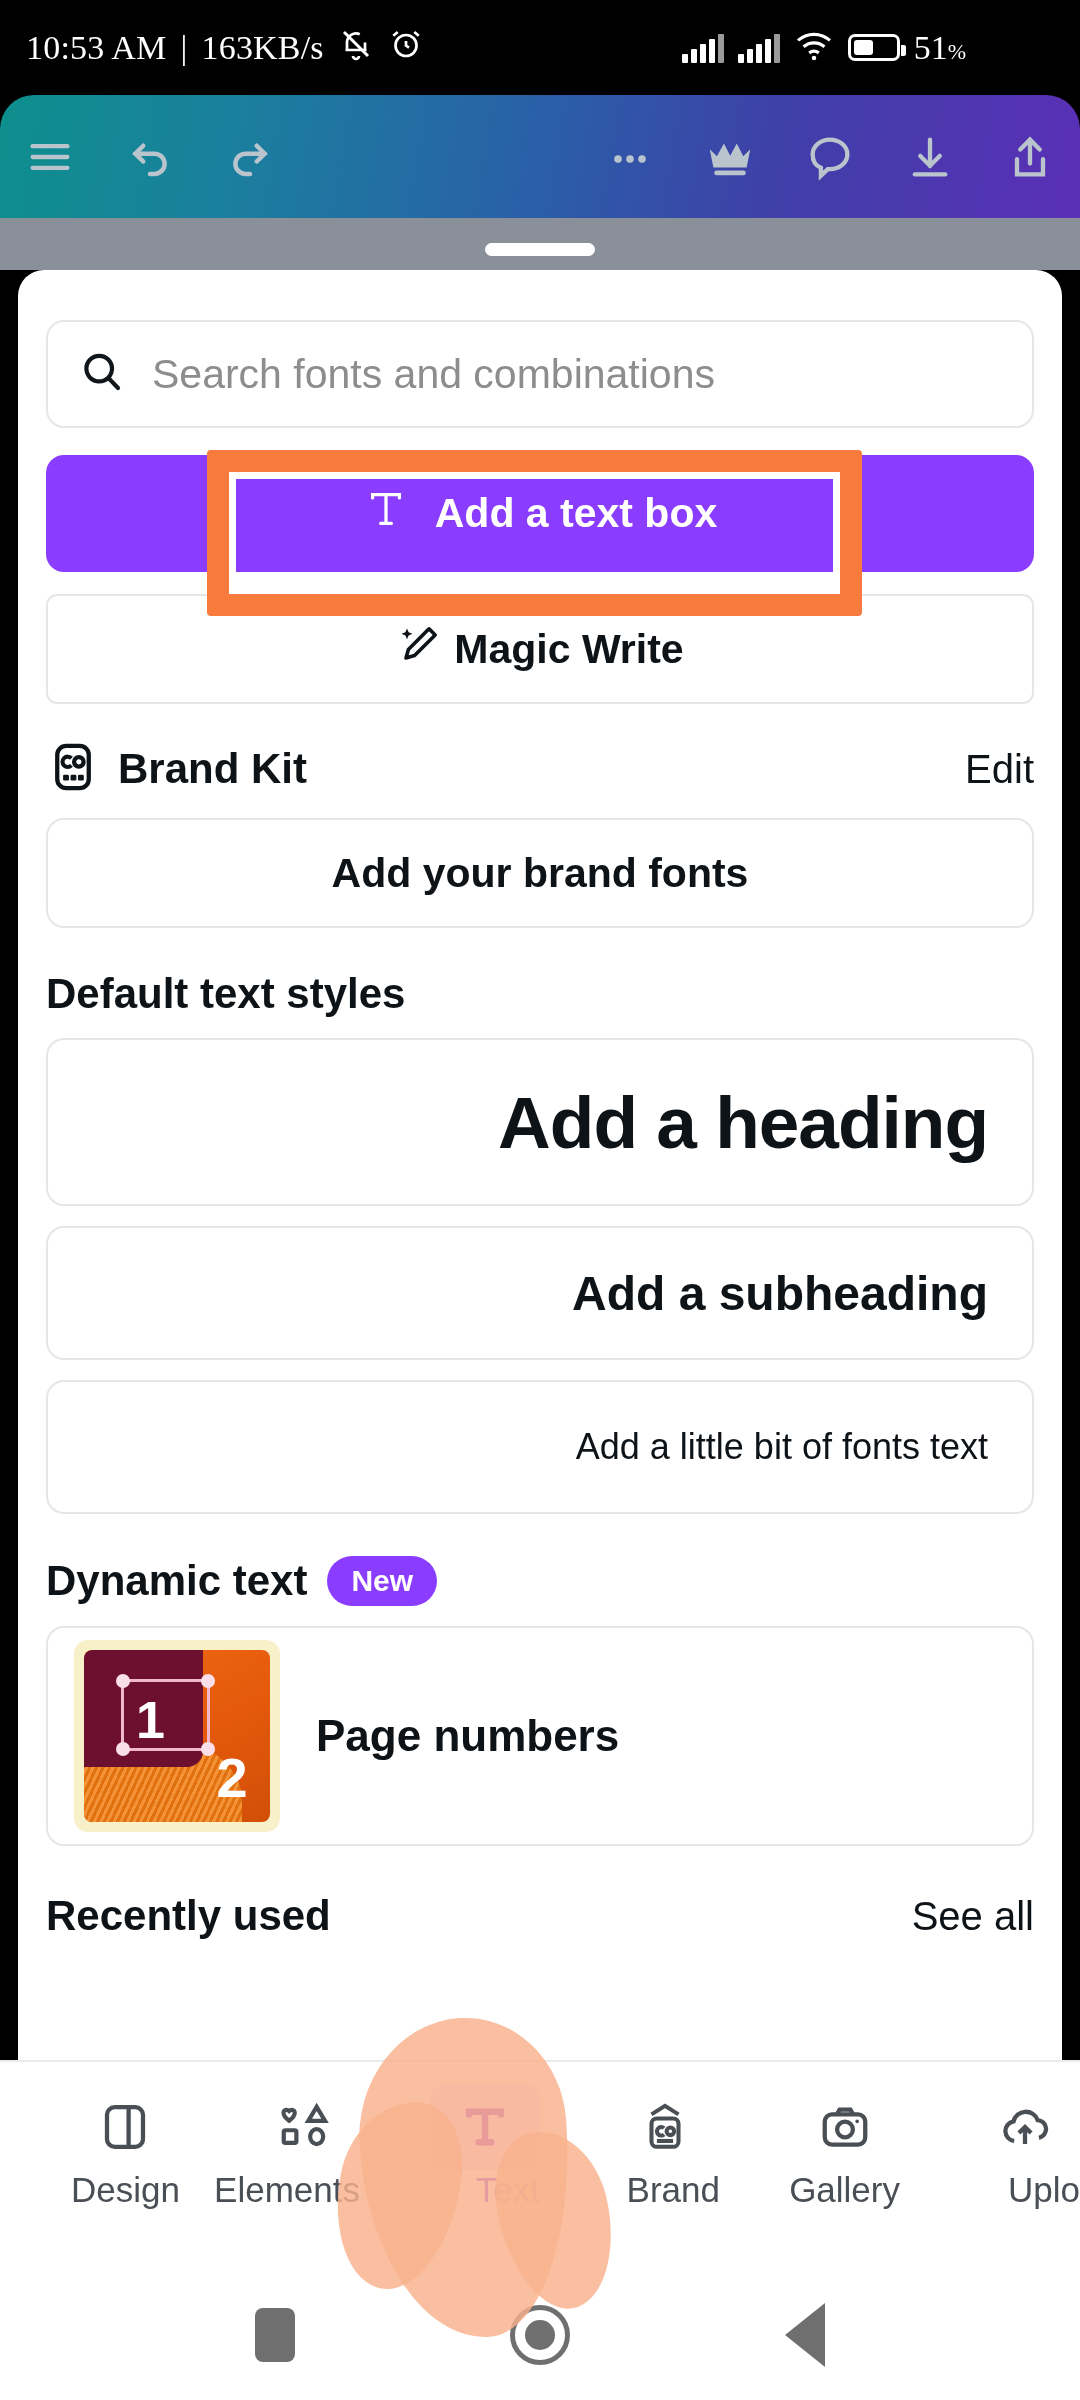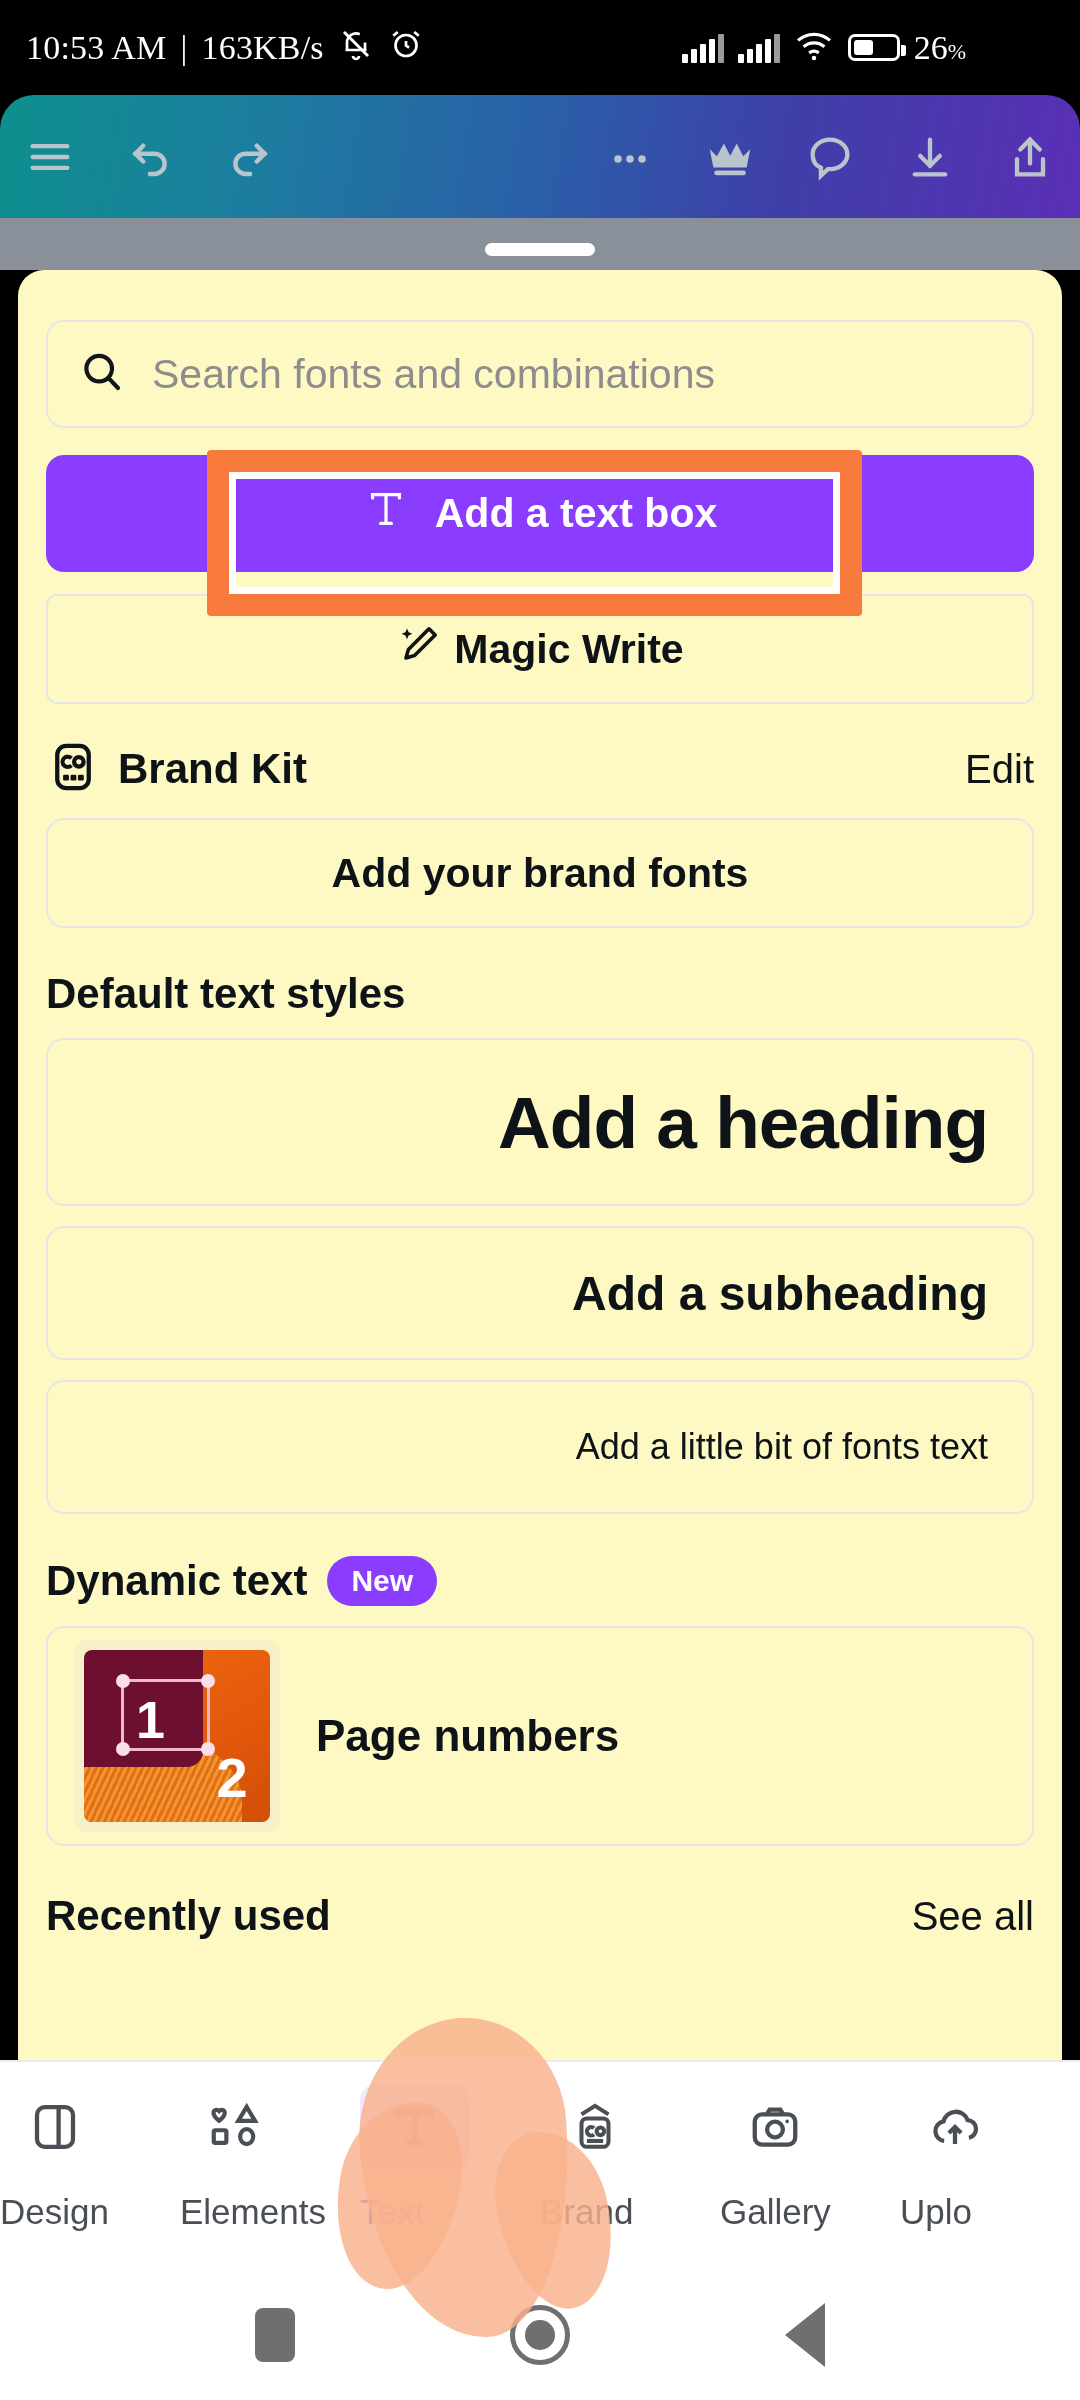--- a/index.html
+++ b/index.html
@@ -43,21 +43,21 @@
   .tb-spacer{flex:1 1 auto;}
 
   
   .backdrop{ position:absolute; top:218px; left:0; width:1080px; height:52px; background:#8a9099;}
   .handle{ position:absolute; top:243px; left:485px; width:110px; height:13px;
            background:#fff; border-radius:8px;}
 
   
   .sheet{
     position:absolute; top:270px; left:18px; width:1044px; height:1790px;
-    background:#fef9c3; border-radius:26px 26px 0 0; overflow:hidden;
+    background:#ffffff; border-radius:26px 26px 0 0; overflow:hidden;
   }
 
   .searchbar{
     margin:50px 28px 0 28px; height:108px; border:2px solid #e6e6e6;
     border-radius:18px; display:flex; align-items:center; padding:0 30px; gap:26px;
   }
   .search-ph{ color:#8d8d8d; font-size:41px; }
 
   .btn-primary{
     margin:27px 28px 0 28px; height:117px; background:#8b3dff; border-radius:18px;
@@ -120,21 +120,21 @@
   .thumb-n1{ position:absolute; left:28%; top:23%; color:#fff; font-size:52px; font-weight:700;}
   .thumb-n2{ position:absolute; right:12%; bottom:7%; color:#fff; font-size:56px; font-weight:700;}
   .dyn-label{ font-size:44px; font-weight:700; color:#0e1318;}
 
   
   .bottomnav{
     position:absolute; top:2060px; left:0; width:1080px; height:210px;
     background:#fff; border-top:2px solid #ebebeb;
     display:flex; align-items:flex-start; padding-top:22px;
   }
-  .navitem{ width:180px; display:flex; flex-direction:column; align-items:flex-start; gap:22px;
+  .navitem{ width:180px; display:flex; flex-direction:column; align-items:flex-end; 
             color:#4a4f55;}
   .navitem .nlabel{font-size:35px;}
   .navitem.active .nlabel{color:#8b3dff;}
   .nav-ic-wrap{width:110px;height:86px;display:flex;align-items:center;justify-content:center;
                border-radius:16px;}
   .navitem.active .nav-ic-wrap{background:#f3e9ff;}
 
   
   .sysnav{ position:absolute; top:2270px; left:0; width:1080px; height:130px;
            background:#fff; display:flex; align-items:center; justify-content:center; gap:215px;}
@@ -201,21 +201,21 @@
       <svg width="40" height="32" viewBox="0 0 24 20" fill="none" stroke="#fff" stroke-width="2">
         <path d="M2 6.5A15 15 0 0 1 22 6.5"></path>
         <path d="M5.5 10.5A10 10 0 0 1 18.5 10.5"></path>
         <path d="M9 14.3A5 5 0 0 1 15 14.3"></path>
         <circle cx="12" cy="17.5" r="1.4" fill="#fff" stroke="none"></circle>
       </svg>
     </span>
     <span class="batt">
         <i></i>
       </span>
-    <span class="pct"><span>26</span><b>%</b></span>
+    <span class="pct"><span>51</span><b>%</b></span>
   </div>
 </div>
 
 <div class="toolbar">
   <div class="tb-ic">
     <svg width="52" height="52" viewBox="0 0 24 24" stroke="#b9c4cc" stroke-width="2" stroke-linecap="round">
       <line x1="4" y1="7" x2="20" y2="7"></line>
         <line x1="4" y1="12" x2="20" y2="12"></line>
         <line x1="4" y1="17" x2="20" y2="17"></line>
     </svg>

